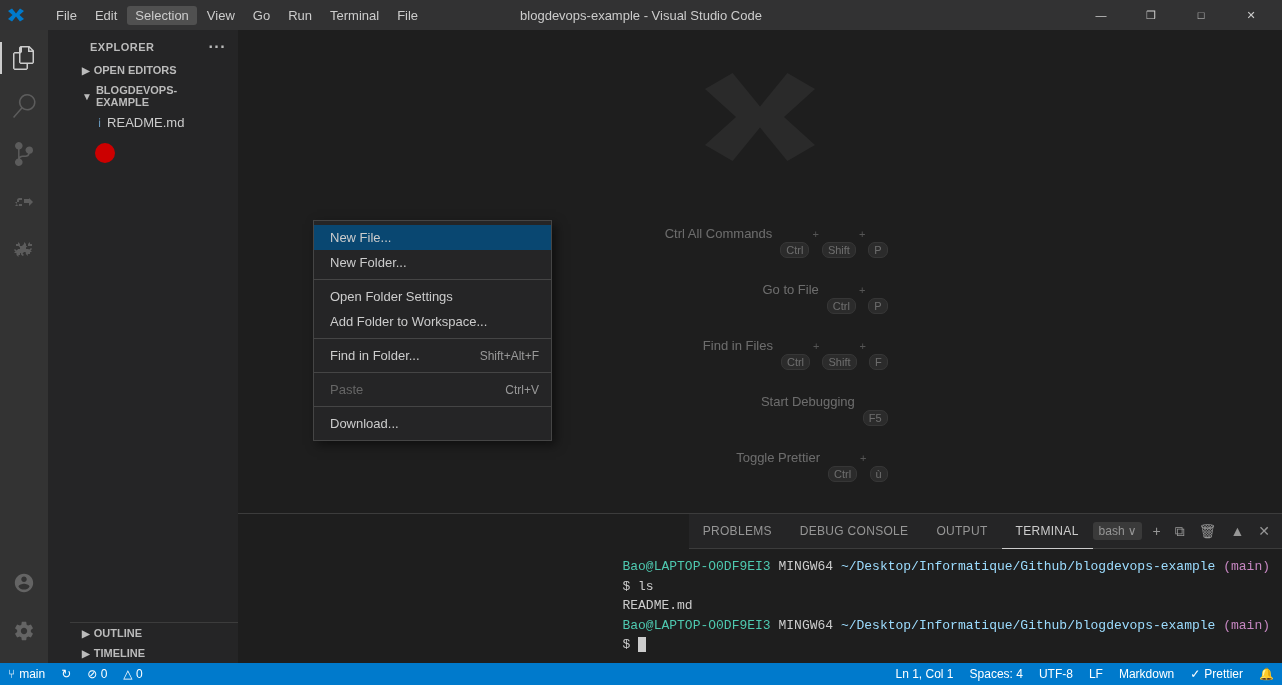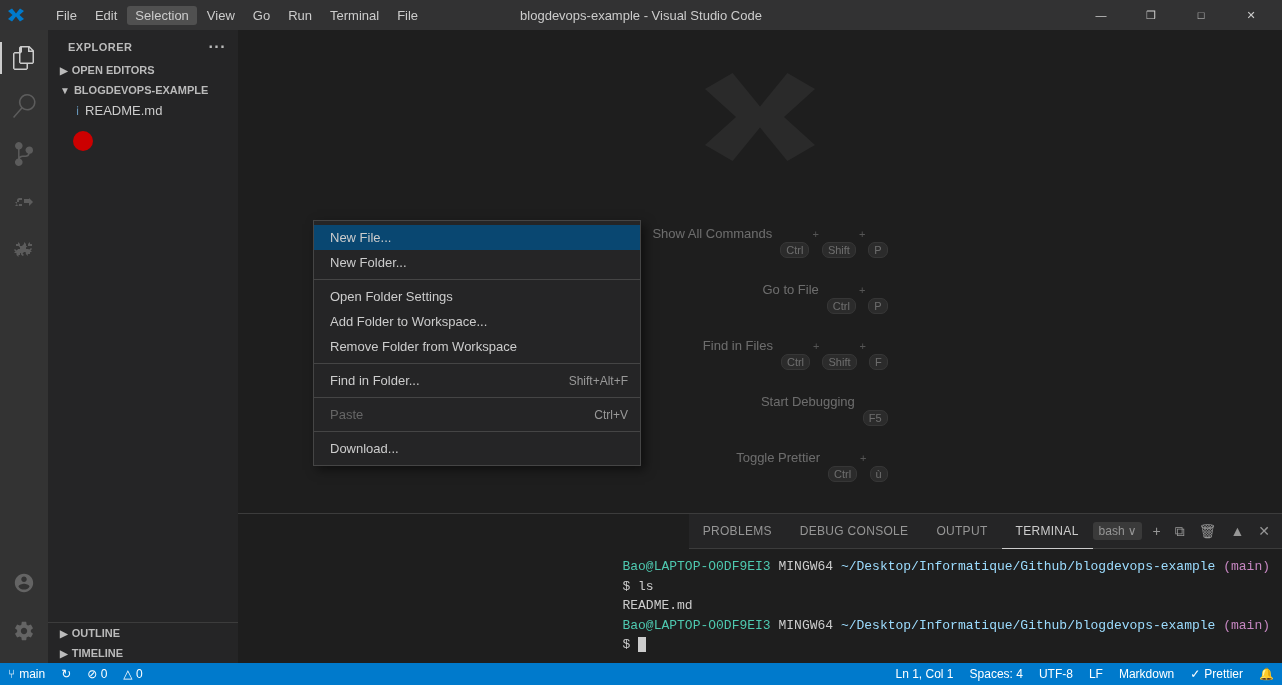--- a/index.html
+++ b/index.html
@@ -120,20 +120,21 @@
     }
 
     
     .sidebar {
       width: 190px;
       background: #252526;
       display: flex;
       flex-direction: column;
       flex-shrink: 0;
       overflow: hidden;
+      padding-left: 22px;
     }
     .sidebar-header {
       display: flex;
       align-items: center;
       justify-content: space-between;
       padding: 8px 12px 4px 20px;
       text-transform: uppercase;
       font-size: 11px;
       font-weight: 700;
       color: #bbbbbb;
@@ -168,21 +169,21 @@
     .file-icon {
       margin-right: 6px;
       font-size: 12px;
     }
 
     
     .context-menu {
       position: absolute;
       left: 75px;
       top: 190px;
-      width: 328px;
+      width: 239px;
       background: #252526;
       border: 1px solid #454545;
       box-shadow: 4px 4px 10px rgba(0,0,0,0.5);
       z-index: 1000;
       padding: 4px 0;
     }
     .context-menu-item {
       display: flex;
       align-items: center;
       justify-content: space-between;
@@ -485,21 +486,21 @@
 
     <div class="editor-area">
       <div class="watermark-shortcuts" style="opacity:0.45;">
 
         <div style="display:flex; justify-content:center; margin-bottom:30px;">
           <svg width="110" height="110" viewBox="0 0 100 100" opacity="0.15">
             <path d="M74.9 10.1L50 40.5 25.1 10.1 0 24.5l28.2 25.5L0 75.5 25.1 89.9 50 59.5l24.9 30.4L100 75.5 71.8 50 100 24.5z" fill="#cccccc"></path>
           </svg>
         </div>
         <div class="shortcut-row">
-          <span class="shortcut-label">Show All Commands</span>
+          <span class="shortcut-label">Ctrl All Commands</span>
           <span class="shortcut-keys">
             <span class="key">Ctrl</span>
             <span class="key-sep">+</span>
             <span class="key">Shift</span>
             <span class="key-sep">+</span>
             <span class="key">P</span>
           </span>
         </div>
         <div class="shortcut-row">
           <span class="shortcut-label">Go to File</span>
@@ -544,23 +545,20 @@
       <div class="context-menu-item">
         <span>New Folder...</span>
         <span class="context-menu-shortcut"></span>
       </div>
       <div class="context-menu-separator"></div>
       <div class="context-menu-item">
         <span>Open Folder Settings</span>
       </div>
       <div class="context-menu-item">
         <span>Add Folder to Workspace...</span>
-      </div>
-      <div class="context-menu-item">
-        <span>Remove Folder from Workspace</span>
       </div>
       <div class="context-menu-separator"></div>
       <div class="context-menu-item">
         <span>Find in Folder...</span>
         <span class="context-menu-shortcut">Shift+Alt+F</span>
       </div>
       <div class="context-menu-separator"></div>
       <div class="context-menu-item disabled">
         <span>Paste</span>
         <span class="context-menu-shortcut">Ctrl+V</span>

